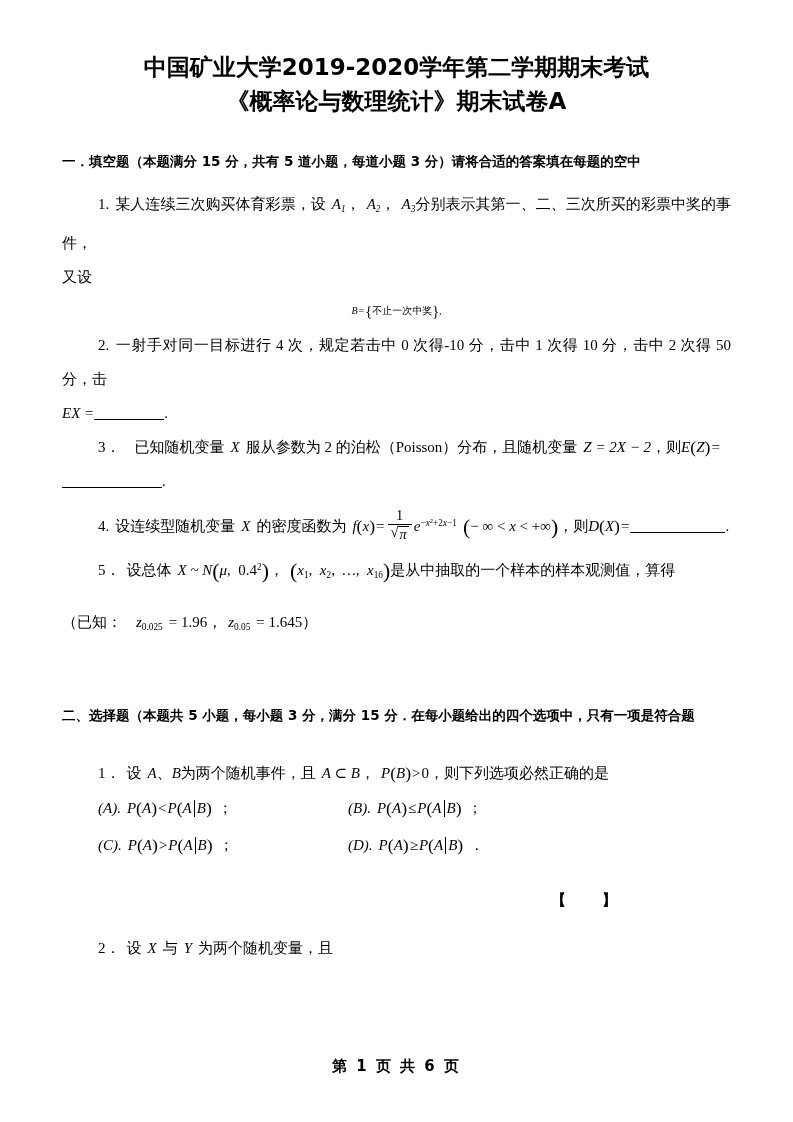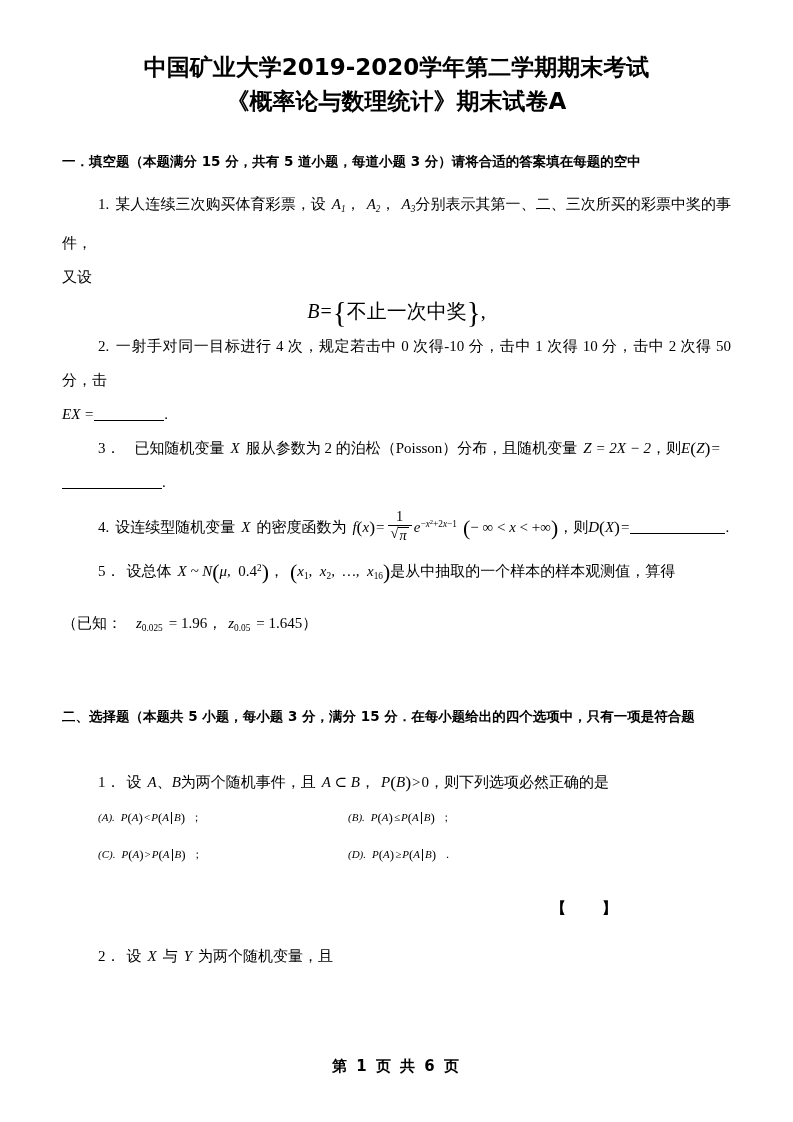--- a/index.html
+++ b/index.html
@@ -48,21 +48,21 @@
   
   .q {
     font-size: 15px;
     line-height: 34px;
     text-align: justify;
   }
   .pad1 { padding-left: 36px; }
 
   .center-formula {
     text-align: center;
-    font-size: 20px;
+    font-size: 10px;
     line-height: 34px;
   }
 
   
   .mi {
     font-family: "Liberation Serif", "DejaVu Serif", serif;
     font-style: italic;
   }
   .mn {
     font-family: "Liberation Serif", "DejaVu Serif", serif;
@@ -160,21 +160,21 @@
     vertical-align: -2px;
   }
   .blank.w-long  { width: 215px; }
   .blank.w-med   { width: 95px;  }
   .blank.w-s     { width: 70px;  }
   .blank.w-xl    { width: 97px;  }
   .blank.w-b3    { width: 100px; }
 
   
   .choices {
-    font-size: 11px;
+    font-size: 15px;
     line-height: 37px;
     padding-left: 36px;
   }
   .choice-row { display: flex; }
   .choice-col { width: 250px; flex: none; }
 
   .bracket-line {
     text-align: right;
     padding-right: 78px;
     font-family: "DejaVu Sans", "Liberation Sans", sans-serif;
@@ -246,21 +246,21 @@
   <div class="q">
     <span class="pad1"></span><span>5．</span><span class="sp"></span><span>设总体</span><span class="sp"></span><span class="mi"><span class="mi">X</span>&nbsp;~&nbsp;<span class="mi">N</span><span class="bigparen">(</span><span class="mi">μ</span>,&nbsp;&nbsp;<span class="mn">0.4<sup>2</sup></span><span class="bigparen">)</span></span>，<span class="sp"></span><span class="mi"><span class="bigparen">(</span><span class="mi">x<sub class="up">1</sub></span>,&nbsp;&nbsp;<span class="mi">x<sub class="up">2</sub></span>,&nbsp;&nbsp;…,&nbsp;&nbsp;<span class="mi">x<sub class="up">16</sub></span><span class="bigparen">)</span></span><span>是从中抽取的一个样本的样本观测值，算得</span>
   </div>
 
   <div class="q" style="margin-top:14px;">
     <span>（已知：</span><span class="sp-lg"></span><span class="mi"><span>z</span><sub class="up">0.025</sub></span><span class="sp"></span><span class="mn">= 1.96</span><span>，</span><span class="sp"></span><span class="mi"><span>z</span><sub class="up">0.05</sub></span><span class="sp"></span><span class="mn">= 1.645</span><span>）</span>
   </div>
 
   <div class="section-heading" style="margin-top:58px;">二、选择题（本题共 5 小题，每小题 3 分，满分 15 分．在每小题给出的四个选项中，只有一项是符合题</div>
 
-  <div class="q" style="margin-top:36px;">
+  <div class="q" style="margin-top:28px;">
     <span class="pad1"></span><span>1．</span><span class="sp"></span><span>设</span><span class="sp"></span><span class="mi">A</span><span>、</span><span class="mi">B</span><span>为两个随机事件，且</span><span class="sp"></span><span class="mi">A ⊂ B</span><span>，</span><span class="sp"></span><span class="mi"><span class="mi">P</span><span class="medparen">(</span><span class="mi">B</span><span class="medparen">)</span><span class="mo">&gt;</span><span class="mn">0</span></span><span>，则下列选项必然正确的是</span>
   </div>
 
   <div class="choices">
     <div class="choice-row">
       <div class="choice-col">
         <span class="mi">(A).</span><span class="sp"></span><span class="mi"><span class="mi">P</span><span class="medparen">(</span><span class="mi">A</span><span class="medparen">)</span><span class="mo">&lt;</span><span class="mi">P</span><span class="medparen">(</span><span class="mi">A</span><span class="vbar"></span><span class="mi">B</span><span class="medparen">)</span></span><span class="sp"></span><span>；</span>
       </div>
       <div class="choice-col">
         <span class="mi">(B).</span><span class="sp"></span><span class="mi"><span class="mi">P</span><span class="medparen">(</span><span class="mi">A</span><span class="medparen">)</span><span class="mo">≤</span><span class="mi">P</span><span class="medparen">(</span><span class="mi">A</span><span class="vbar"></span><span class="mi">B</span><span class="medparen">)</span></span><span class="sp"></span><span>；</span>

